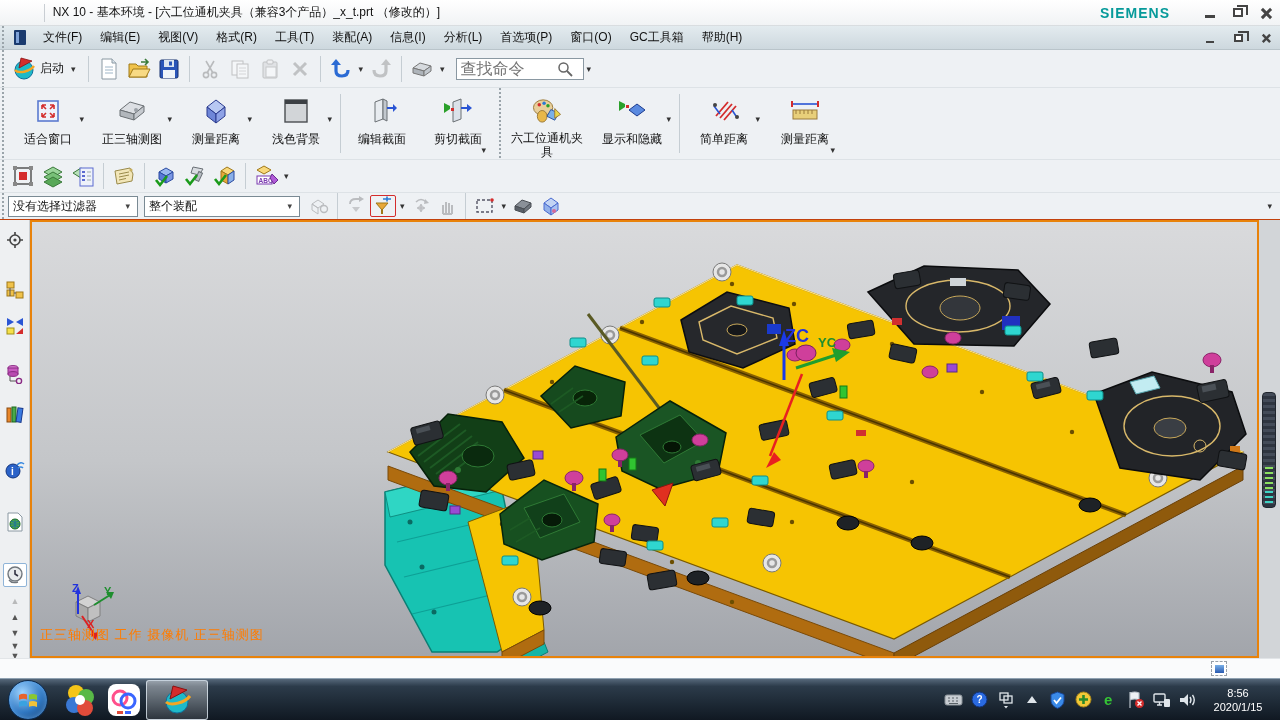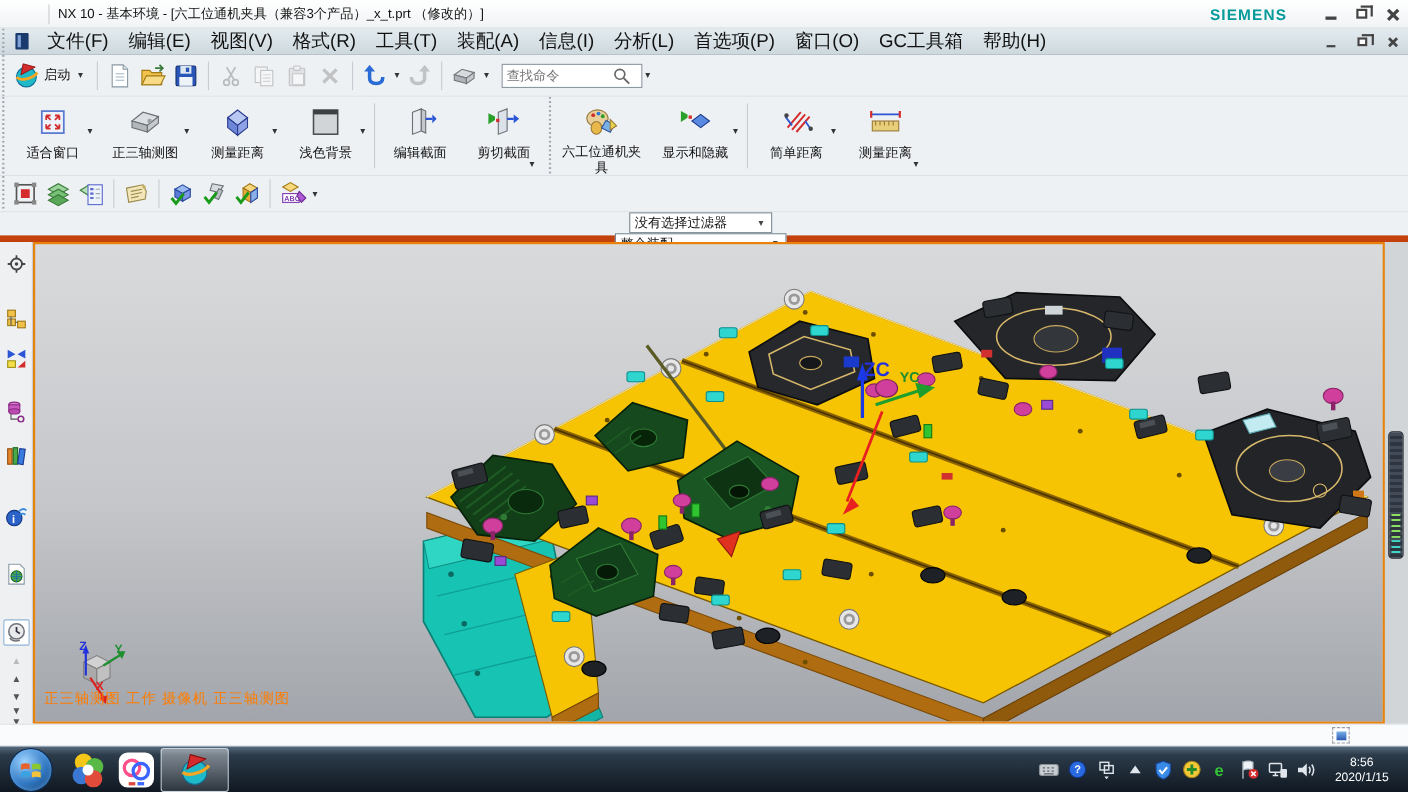--- a/index.html
+++ b/index.html
@@ -17,38 +17,38 @@
   .g-res { width:10px; height:9px; border:2px solid #444; position:relative; background:#fff; }
   .g-res:before { content:""; position:absolute; left:2px; top:-5px; width:9px; height:8px; border:2px solid #444; border-bottom:none; border-left:none; }
   .g-close { position:relative; width:12px; height:12px; }
   .g-close:before,.g-close:after { content:""; position:absolute; left:5px; top:0; width:3px; height:13px; background:#444; }
   .g-close:before { transform:rotate(45deg); } .g-close:after { transform:rotate(-45deg); }
   .small .g-min{width:8px;height:2px;} .small .g-res{width:9px;height:8px;} .small .g-close{transform:scale(.8);}
 
   
   .menubar { position:absolute; left:0; top:26px; width:1280px; height:24px; background:linear-gradient(#e3ebef,#cdd8de); display:flex; align-items:center; border-bottom:1px solid #b9c4ca; }
   .handle { width:5px; align-self:stretch; background:repeating-linear-gradient(#9aa4aa 0 2px, transparent 2px 4px); background-size:2px 4px; background-repeat:repeat-y; background-position:2px 0; margin-right:3px; }
-  .menuitem { font-size:17px; color:#111; padding:4px 9px; cursor:default; }
+  .menuitem { font-size:12px; color:#111; padding:4px 9px; cursor:default; }
   .docicon { width:12px; height:15px; background:#1a3a6e; margin:0 8px 0 6px; border-radius:1px; position:relative; }
   .docicon:before{content:"";position:absolute;left:2px;top:2px;width:3px;height:11px;background:#7ea2d8;}
   .menubar .spacer{flex:1;}
 
   
   .tb1 { position:absolute; left:0; top:50px; width:1280px; height:38px; background:#eef1f4; border-bottom:1px solid #dde2e6; display:flex; align-items:center; }
   .tb2 { position:absolute; left:0; top:88px; width:1280px; height:72px; background:#eef1f4; border-bottom:1px solid #dde2e6; display:flex; align-items:stretch; }
   .tb3 { position:absolute; left:0; top:160px; width:1280px; height:33px; background:#eef1f4; border-bottom:1px solid #dde2e6; display:flex; align-items:center; }
-  .tb4 { position:absolute; left:0; top:193px; width:1280px; height:27px; background:#eef1f4; border-bottom:6px solid #c2410c; display:flex; align-items:center;flex-direction:column; }
+  .tb4 { position:absolute; left:0; top:193px; width:1280px; height:27px; background:#eef1f4; border-bottom:1px solid #c2410c; display:flex; align-items:center; }
   .vsep { width:1px; height:26px; background:#c5cdd3; margin:0 5px; }
   .ibtn { width:28px; height:28px; display:flex; align-items:center; justify-content:center; border-radius:2px; margin:0 1px; }
   .disabled { opacity:.38; filter:grayscale(.8); }
   .caret { font-size:9px; color:#333; margin:0 3px; }
   .startbtn { display:flex; align-items:center; gap:4px; padding:2px 4px; border-radius:2px; }
   .startlabel{ font-size:12px; color:#111; }
   .searchbox { display:flex; align-items:center; width:128px; height:22px; background:#fff; border:1px solid #8a98a2; margin-left:8px; padding:0 4px; }
-  .searchbox input { border:none; outline:none; width:96px; font-size:12px; color:#555; background:transparent; }
+  .searchbox input { border:none; outline:none; width:96px; font-size:16px; color:#555; background:transparent; }
 
   .t2b { position:relative; display:flex; flex-direction:column; align-items:center; justify-content:flex-start; padding-top:8px; width:80px; border-radius:2px; }
   .t2b .lbl { font-size:12px; color:#111; text-align:center; line-height:14px; margin-top:6px; width:72px; }
   .t2b .caret { position:absolute; right:1px; top:26px; }
   .t2b.cbot .caret { top:auto; bottom:4px; right:8px; }
   .t2sep { width:1px; background:#c5cdd3; margin:6px 4px; }
 
   .sel { display:flex; align-items:center; justify-content:space-between; height:21px; background:#fff; border:1px solid #7a8a94; font-size:12px; color:#111; padding:0 4px; margin-right:6px; }
   .sel .caret{ color:#444; }
 

